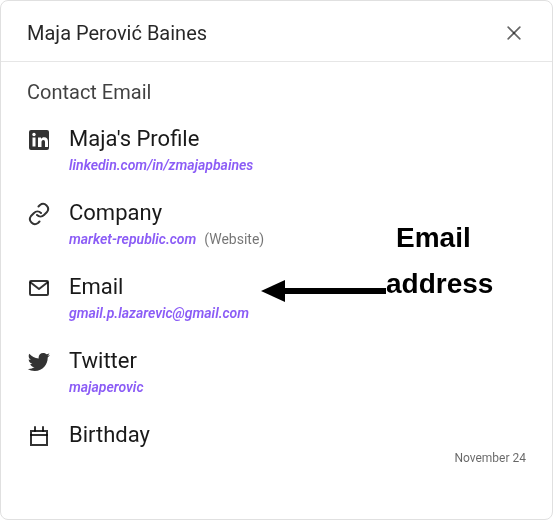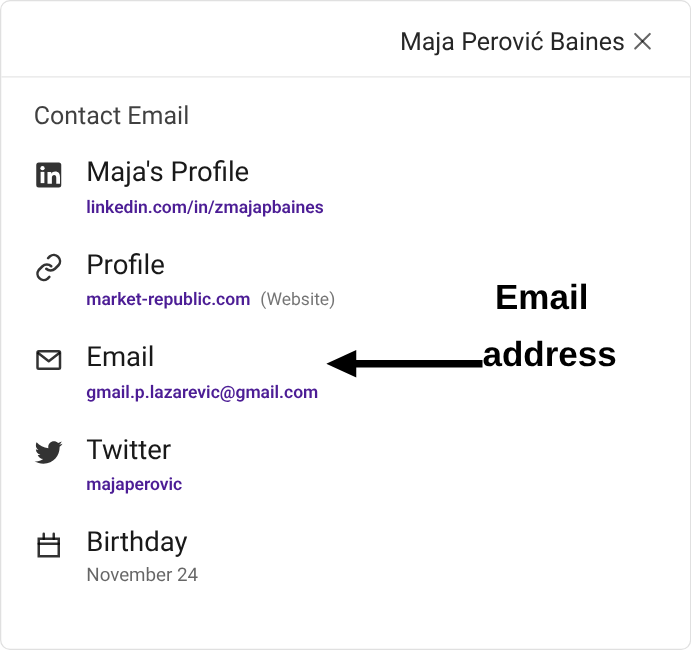--- a/index.html
+++ b/index.html
@@ -10,21 +10,21 @@
       height: 520px;
       position: relative;
       color: rgba(0,0,0,0.9);
       border: 1px solid #e0e0e0;
       border-radius: 8px;
       overflow: hidden;
     }
     .header {
       display: flex;
       align-items: center;
-      justify-content: flex-end;
+      justify-content: space-between;
       padding: 18px 24px 14px 26px;
       border-bottom: 1px solid #e6e6e6;
     }
     .title {
       font-size: 20px;
       font-weight: 400;
       color: rgba(0,0,0,0.85);
     }
     .close-btn {
       background: none;
@@ -61,27 +61,29 @@
     .info { flex: 1; }
     .label {
       font-size: 22px;
       font-weight: 400;
       color: rgba(0,0,0,0.9);
       margin-bottom: 4px;
     }
     .link {
       font-size: 14px;
       font-weight: 600;
-      color: #4c1d95;
+      color: #8b5cf6;
       text-decoration: none;
       cursor: pointer;
+      font-style: italic;
     }
     .sub-text {
-      font-size: 15px;
+      font-size: 12px;
       color: rgba(0,0,0,0.6);
+      text-align: right;
     }
     .note {
       font-size: 14px;
       color: rgba(0,0,0,0.55);
       margin-left: 4px;
     }
     
     .annotation {
       position: absolute;
       pointer-events: none;
@@ -132,21 +134,21 @@
   </div>
 
   <div class="item">
     <div class="icon-box">
       <svg viewBox="0 0 24 24" fill="none" stroke="currentColor" stroke-width="2" stroke-linecap="round" stroke-linejoin="round">
           <path d="M10 13a5 5 0 0 0 7 0l3-3a5 5 0 0 0-7-7l-1.5 1.5"></path>
           <path d="M14 11a5 5 0 0 0-7 0l-3 3a5 5 0 0 0 7 7l1.5-1.5"></path>
         </svg>
     </div>
     <div class="info">
-      <div class="label">Profile</div>
+      <div class="label">Company</div>
       <div>
         <a class="link">market-republic.com</a>
         <span class="note">(Website)</span>
       </div>
     </div>
   </div>
 
   <div class="item">
     <div class="icon-box">
       <svg viewBox="0 0 24 24" fill="none" stroke="currentColor" stroke-width="2" stroke-linejoin="round">

